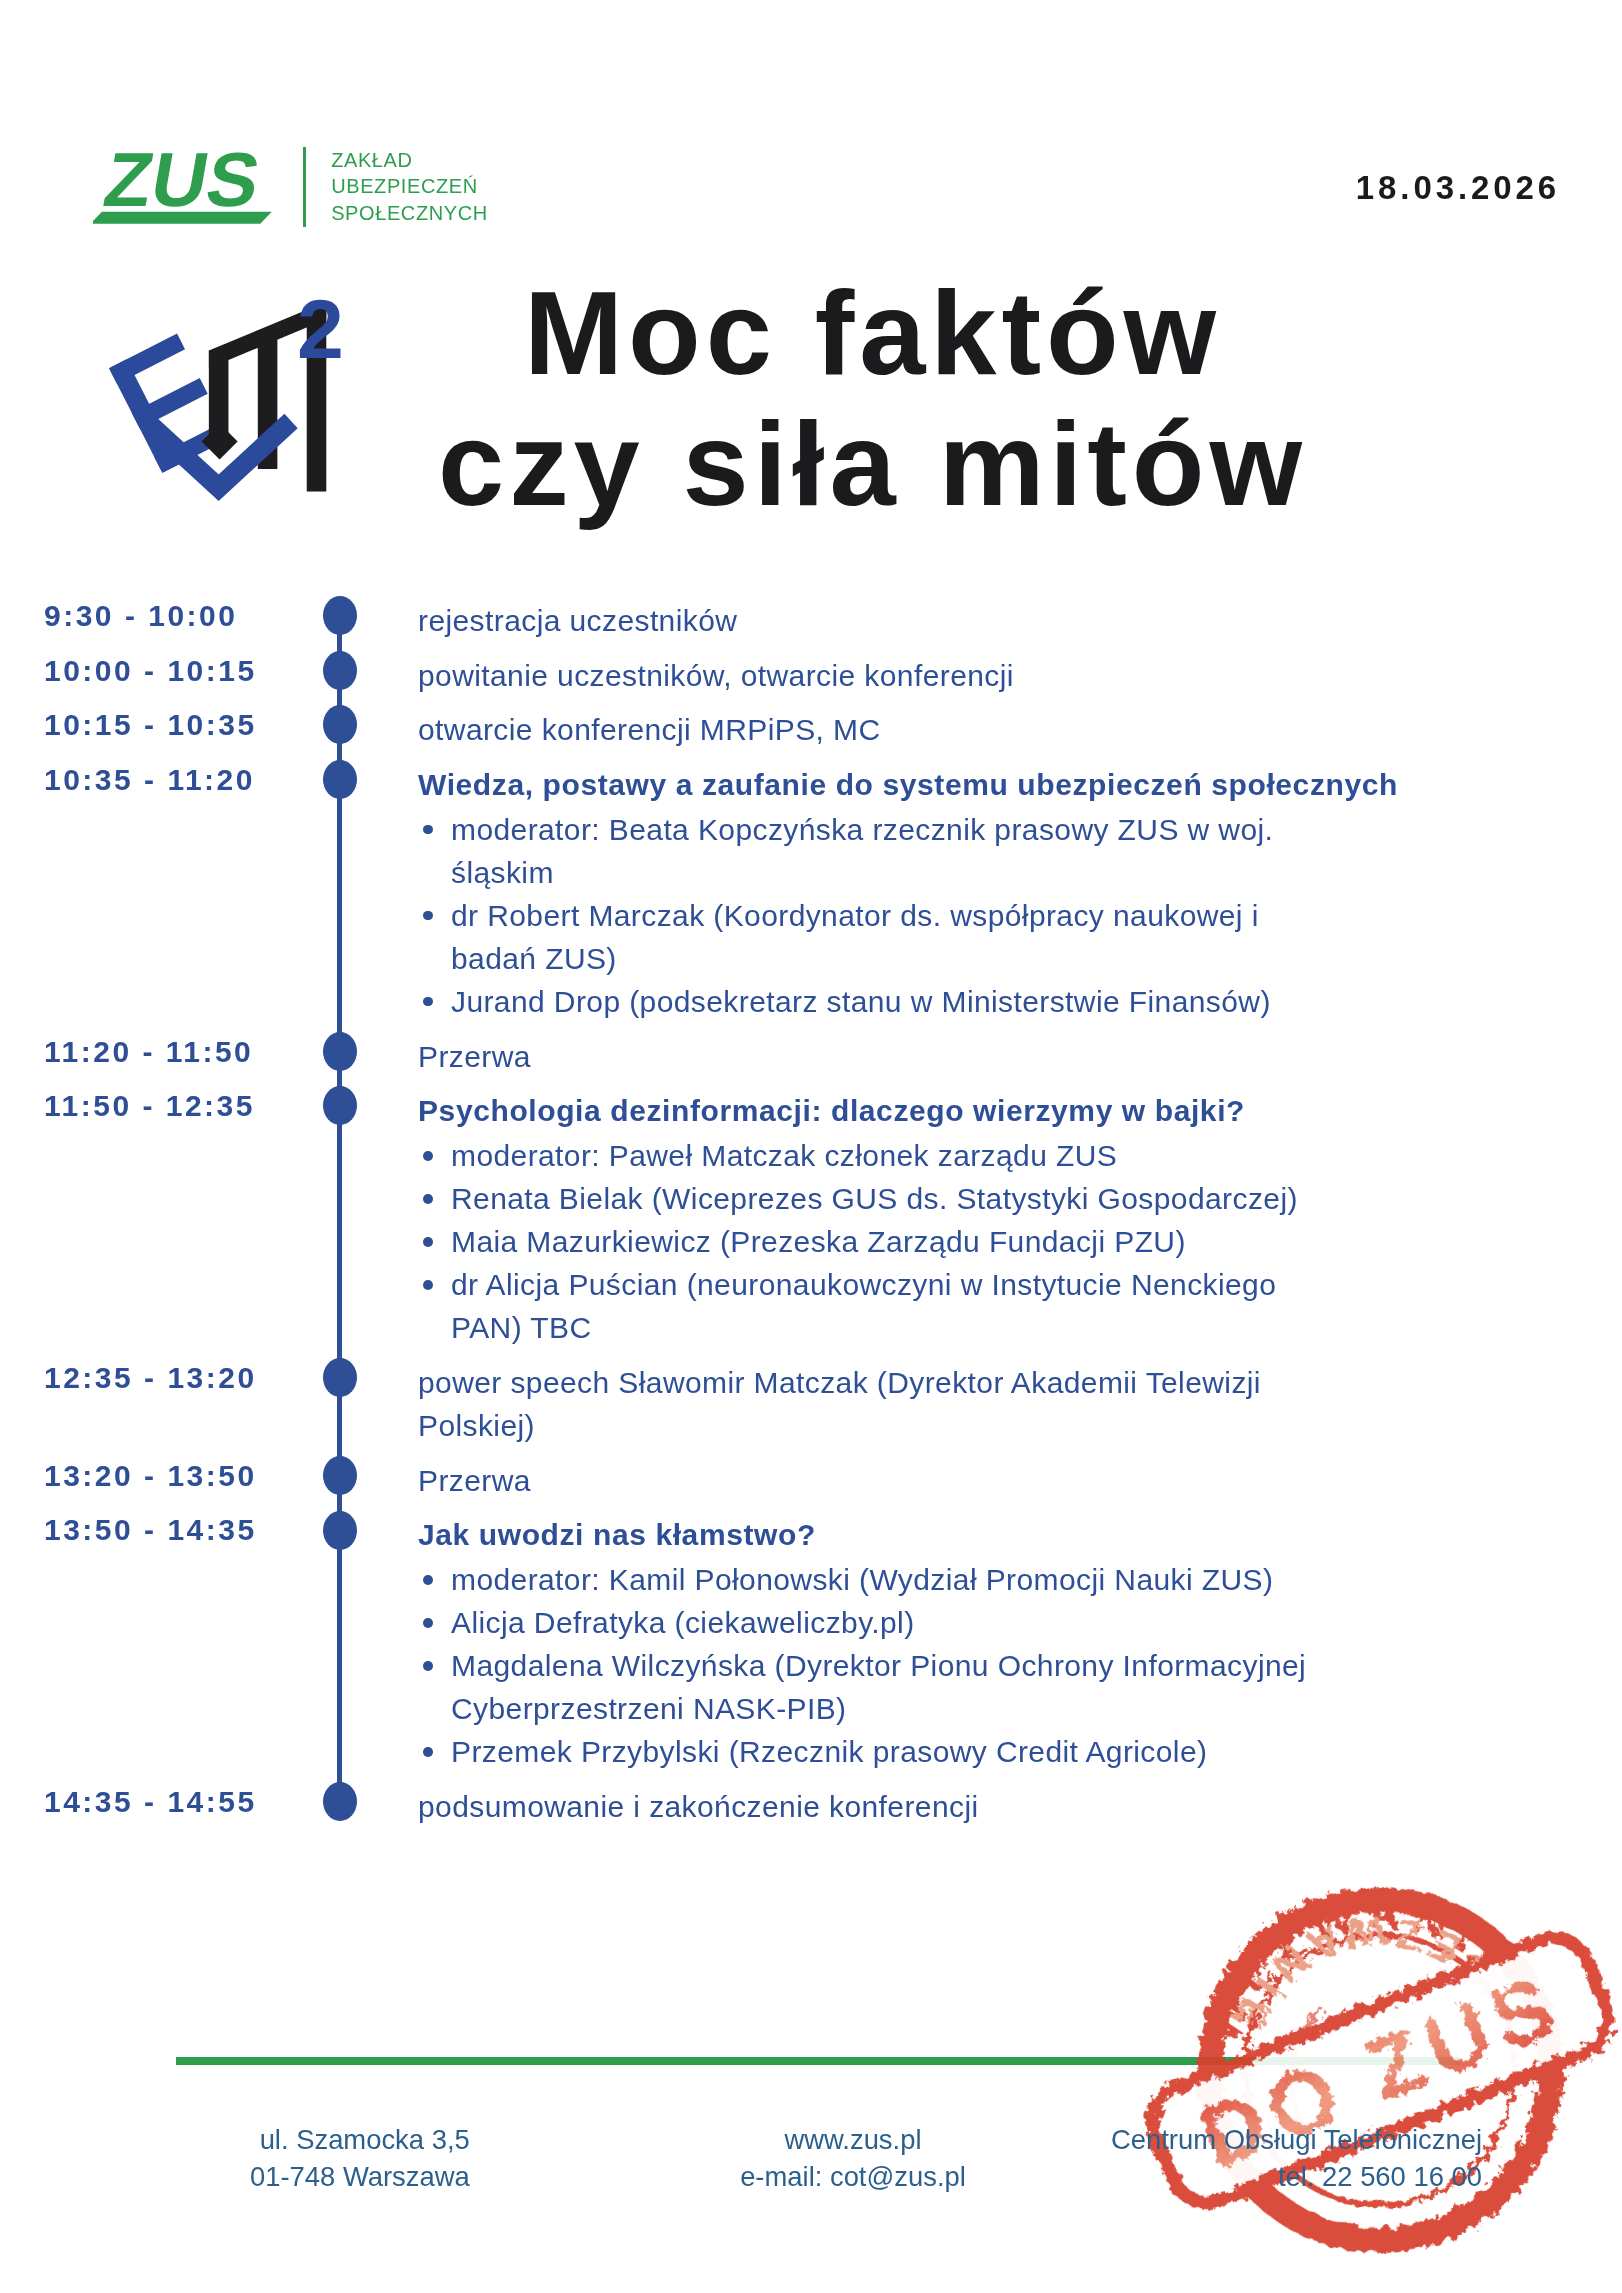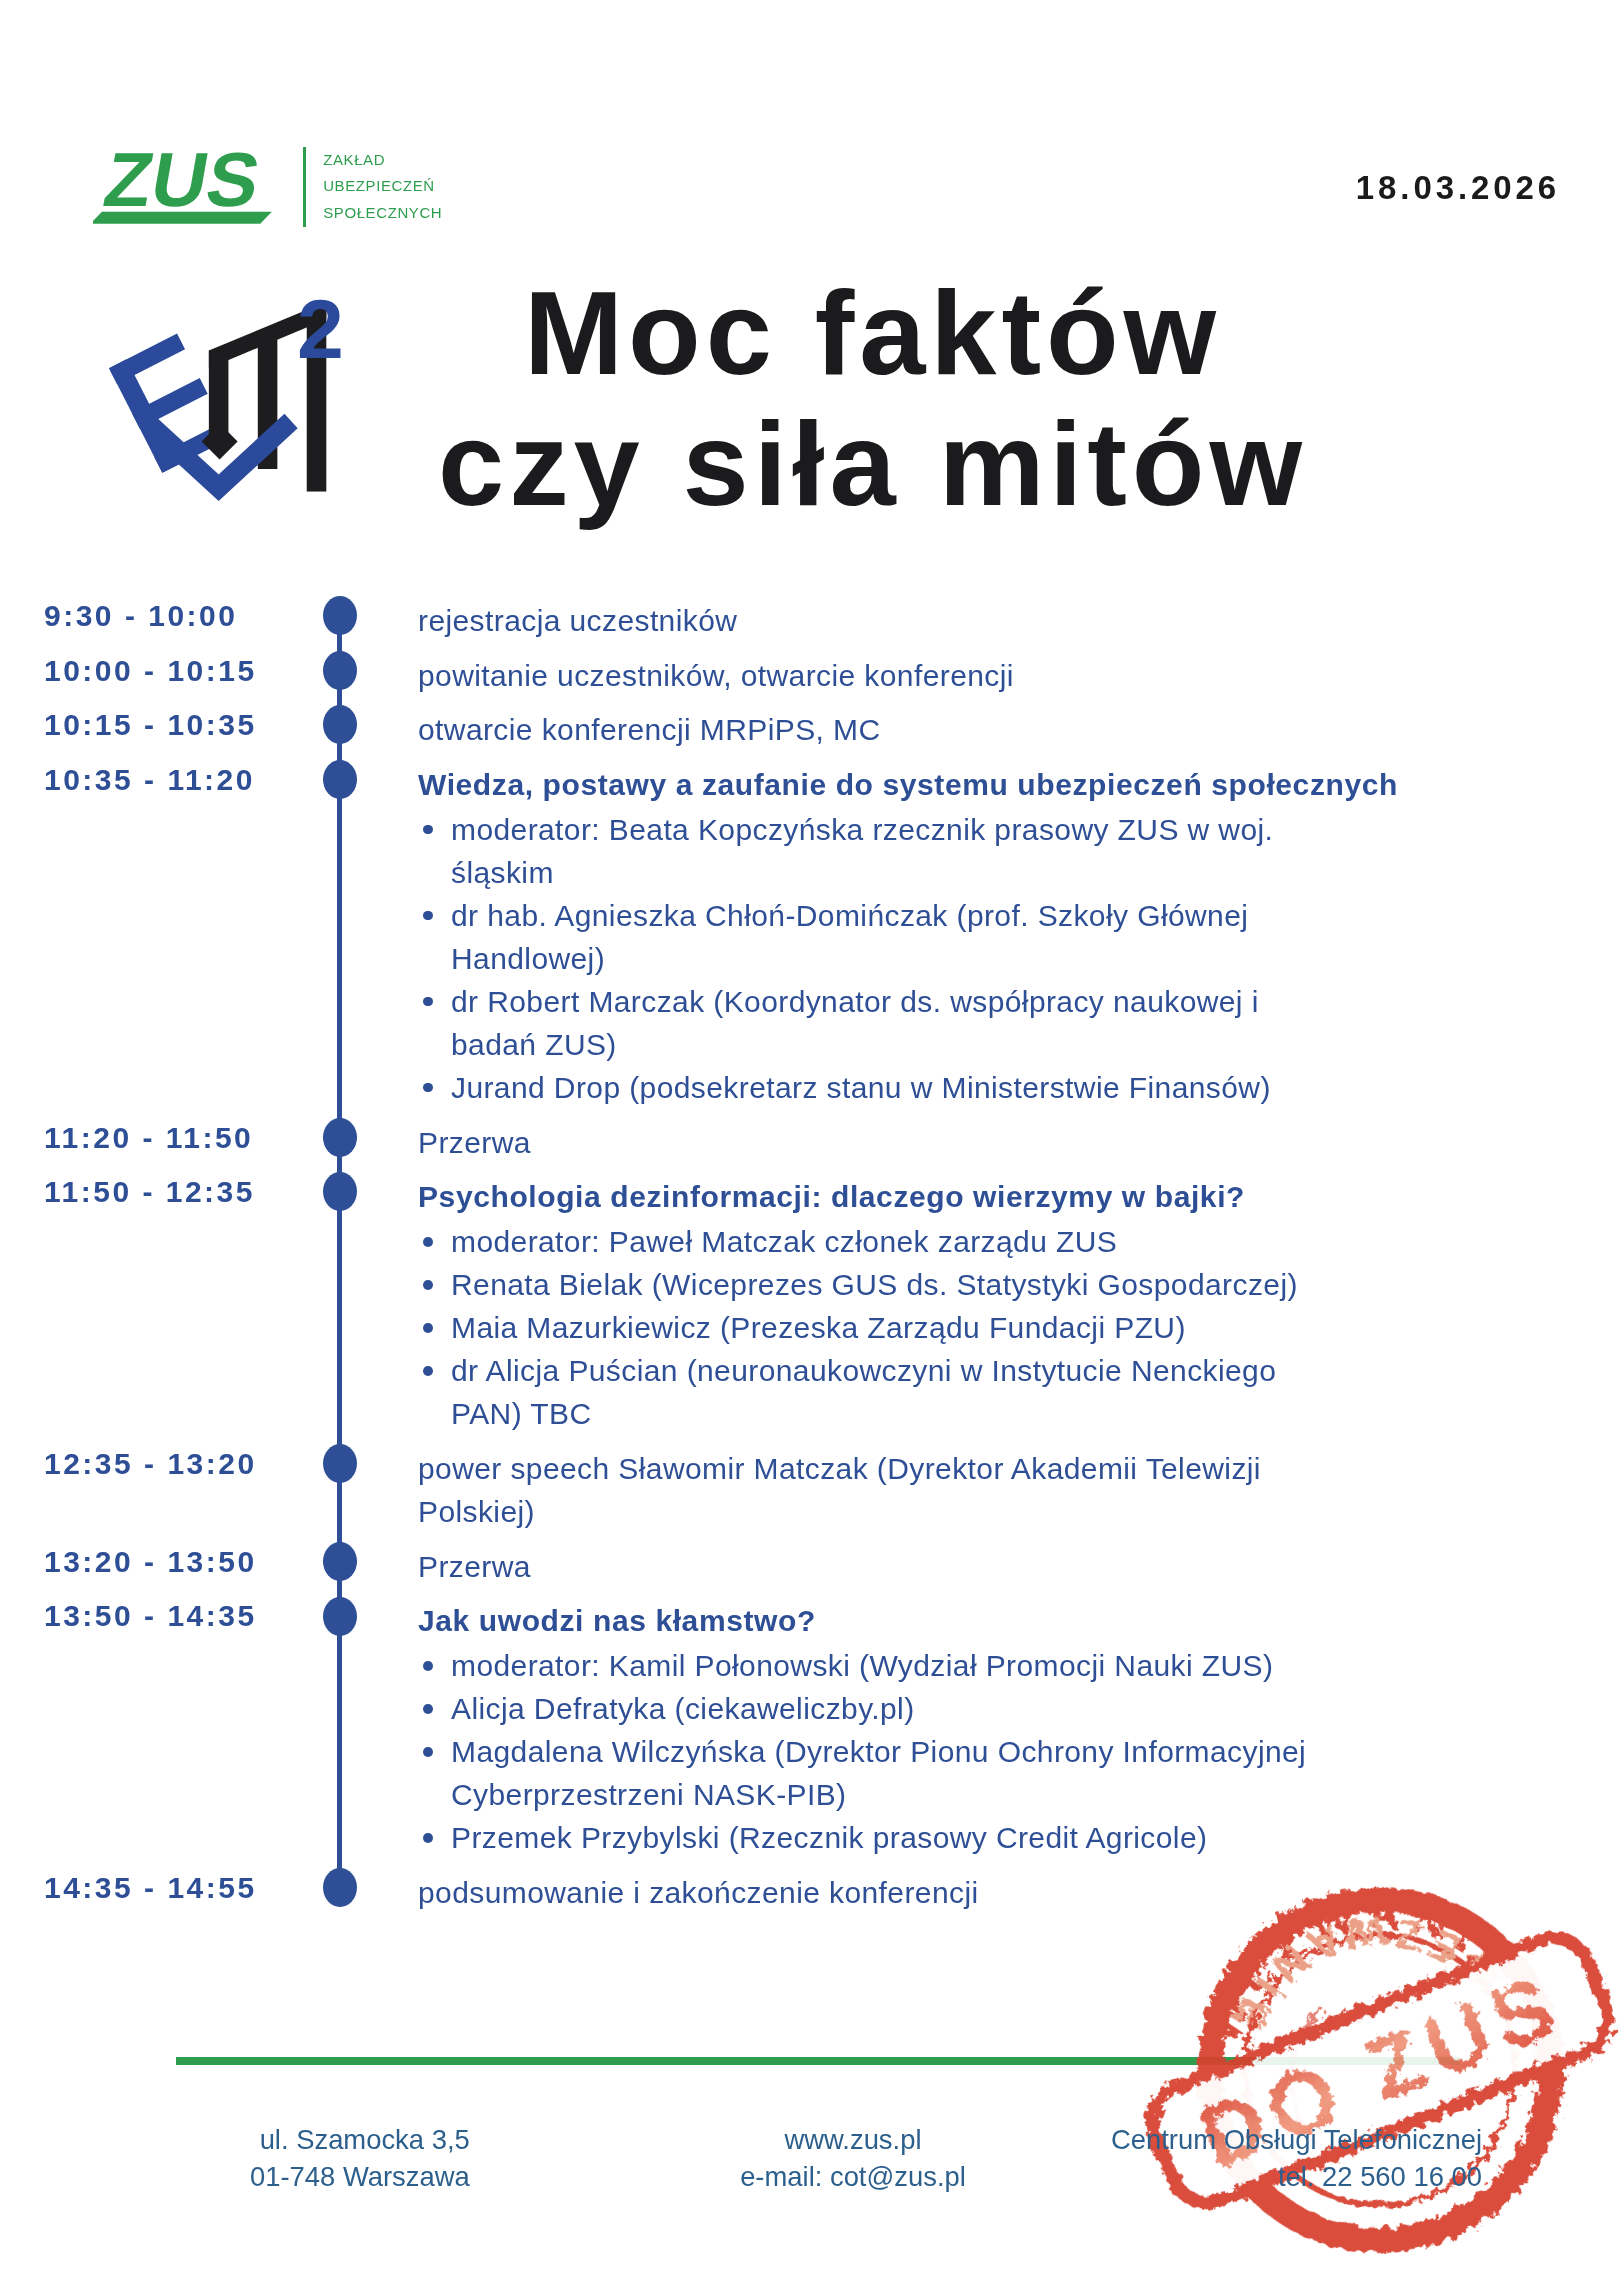--- a/index.html
+++ b/index.html
@@ -2,21 +2,21 @@
 <html><head>
 <meta charset="utf-8">
 <style>
   html,body{margin:0;padding:0;background:#ffffff;}
   .page{position:relative;width:1622px;height:2294px;background:#ffffff;overflow:hidden;
         font-family:"Liberation Sans", sans-serif;}
 
   
   .zus-logo{position:absolute;left:93px;top:135px;display:flex;align-items:center;}
   .zus-divider{width:2.9px;height:80px;background:#2E9E4E;margin:0 17.6px 0 13.7px;}
-  .zus-caption{color:#2E9E4E;font-size:15px;line-height:26.5px;letter-spacing:0.6px;font-weight:500;}
+  .zus-caption{color:#2E9E4E;font-size:20px;line-height:26.5px;letter-spacing:0.6px;font-weight:500;margin-left:8px;}
   .date{position:absolute;right:62px;top:169px;font-size:33px;font-weight:bold;
         letter-spacing:3.9px;color:#1b1b1d;}
 
   
   .em2{position:absolute;left:93px;top:286px;}
   .title{position:absolute;left:294px;top:267px;width:1157px;text-align:center;
          font-weight:bold;color:#1b1b1d;font-size:119px;line-height:131px;letter-spacing:4.9px;}
 
   
   .timeline{position:absolute;left:44px;top:596px;width:1544px;}
@@ -127,22 +127,20 @@
       <div class="t-row bold-row">
         <div class="t-time">10:35 - 11:20</div>
         <div class="t-dotcell">
           <span class="t-dot"></span>
         </div>
         <div class="t-content">
           <div class="t-title">Wiedza, postawy a zaufanie do systemu ubezpieczeń społecznych</div>
           <ul class="t-bullets">
             <li>moderator: Beata Kopczyńska rzecznik prasowy ZUS w woj.
 śląskim</li>
-            <li>dr hab. Agnieszka Chłoń-Domińczak (prof. Szkoły Głównej
-Handlowej)</li>
             <li>dr Robert Marczak (Koordynator ds. współpracy naukowej i
 badań ZUS)</li>
             <li>Jurand Drop (podsekretarz stanu w Ministerstwie Finansów)</li>
           </ul>
         </div>
       </div>
       <div class="t-row">
         <div class="t-time">11:20 - 11:50</div>
         <div class="t-dotcell">
           <span class="t-dot"></span>

